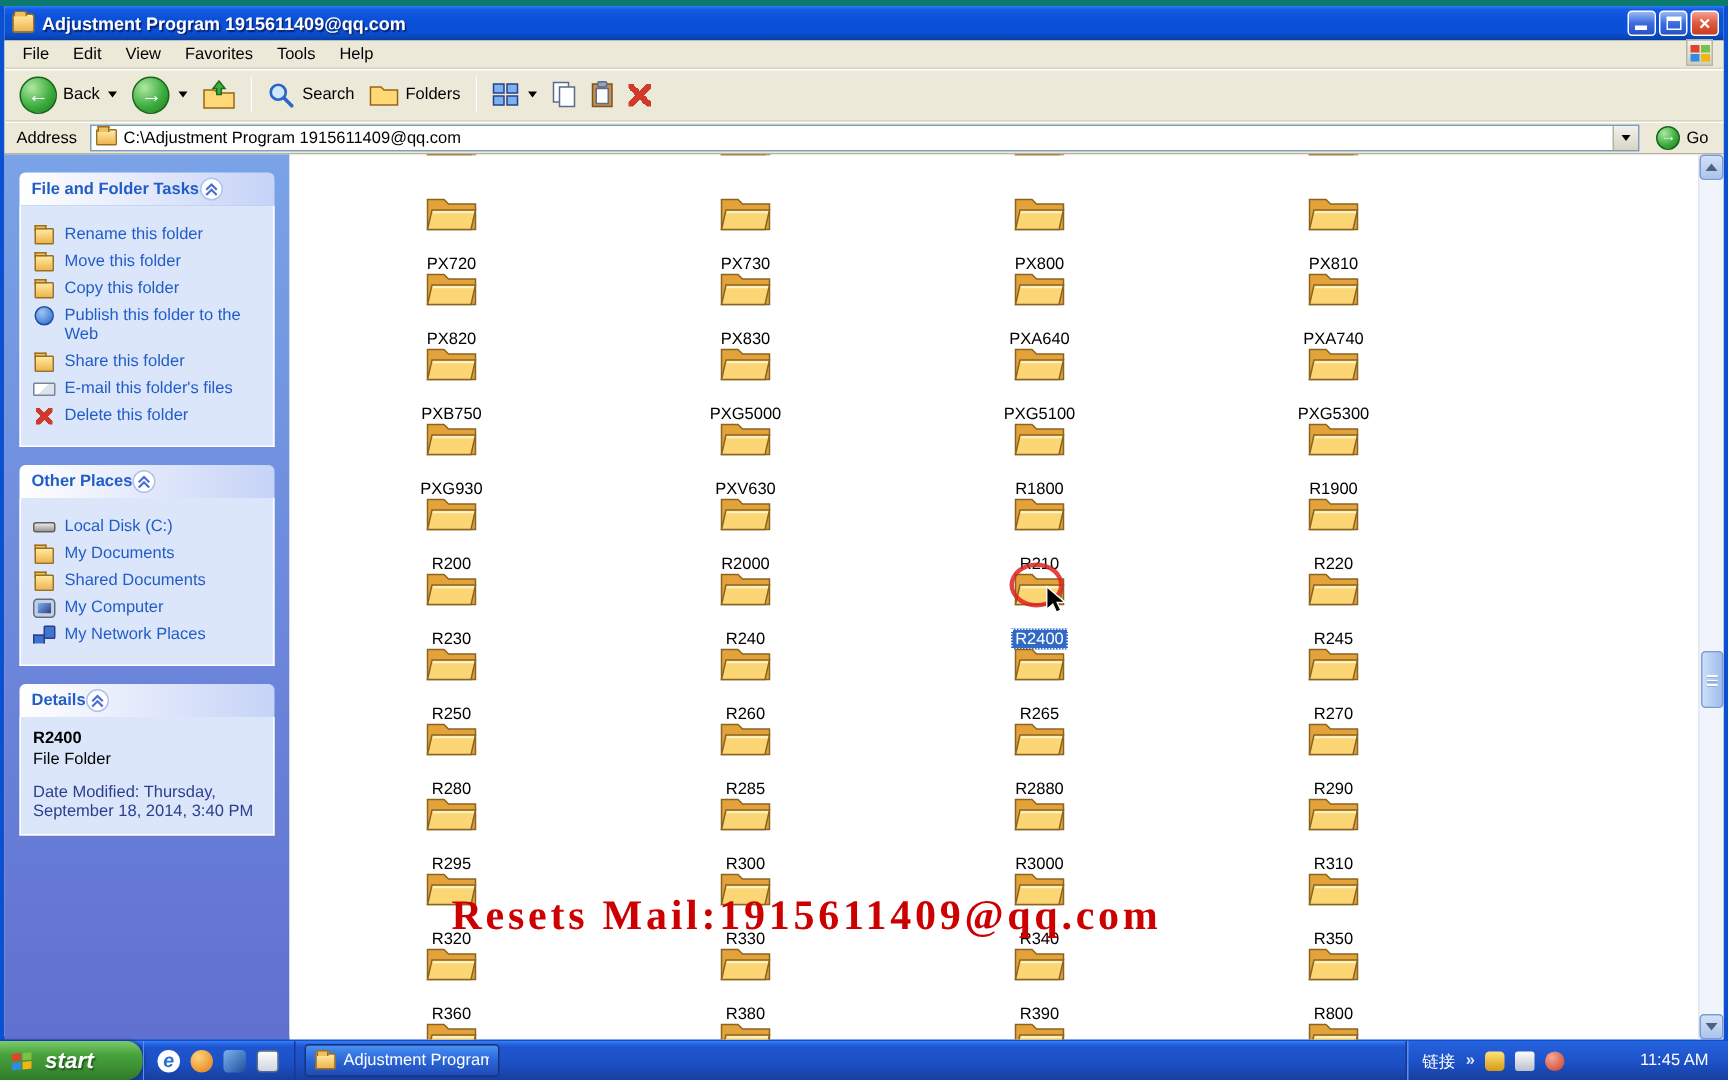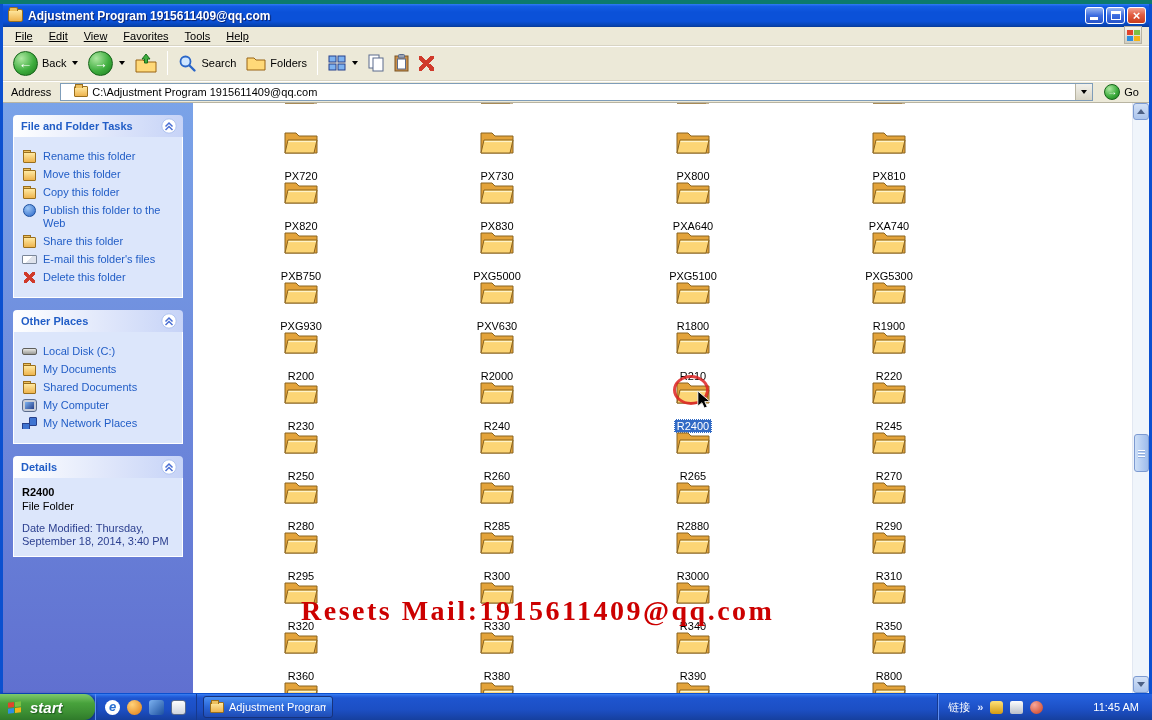--- a/index.html
+++ b/index.html
@@ -21,21 +21,21 @@
   .wbtn { width:19px; height:17px; border-radius:3px; border:1px solid #fff; position:relative;
           background:linear-gradient(180deg,#9ab6f1,#3c6ce0 50%,#2753c8); }
   .wbtn.close { background:linear-gradient(180deg,#f3a393,#e25d43 45%,#c93c1d); }
   .glyph-min { position:absolute; left:4px; bottom:3px; width:8px; height:3px; background:#fff; }
   .glyph-max { position:absolute; left:4px; top:3px; width:10px; height:9px; border:1px solid #fff; border-top:3px solid #fff; }
   .glyph-close { position:absolute; inset:0; color:#fff; font-weight:bold; font-size:13px; line-height:15px; text-align:center; }
 
   
   .menubar { height:19px; display:flex; align-items:center; padding-left:4px; background:#ece9d8;
              border-bottom:1px solid #d8d4c4; }
-  .menu-item { padding:2px 8px; color:#000;text-decoration:underline; }
+  .menu-item { padding:2px 8px; color:#000; }
   .winlogo { width:18px; height:18px; margin-right:2px; background:linear-gradient(180deg,#f4f3ee,#cfccc0);
              border:1px solid #b7b3a4; display:grid; grid-template-columns:6px 6px; grid-template-rows:5px 5px;
              gap:1px; place-content:center; }
   .winlogo span { display:block; }
   .winlogo span:nth-child(1){background:#e0442c;} .winlogo span:nth-child(2){background:#7bc143;}
   .winlogo span:nth-child(3){background:#2e8fe0;} .winlogo span:nth-child(4){background:#f3b516;}
 
   
   .toolbar { height:35px; display:flex; align-items:center; gap:2px; padding:0 6px; background:#ece9d8;
              border-bottom:1px solid #d8d4c4; box-shadow:inset 0 1px 0 #fff; }
@@ -50,41 +50,41 @@
   .tb-sep { width:1px; height:24px; background:#cdc9ba; border-right:1px solid #fff; margin:0 4px; }
   .x-icon { width:15px; height:15px;
             background:linear-gradient(45deg,transparent 40%,#d03a2b 40% 60%,transparent 60%),
                        linear-gradient(-45deg,transparent 40%,#d03a2b 40% 60%,transparent 60%); }
 
   
   .addressbar { height:22px; display:flex; align-items:center; gap:5px; padding:0 4px; background:#ece9d8;
                 border-bottom:1px solid #b8b4a2; box-shadow:inset 0 1px 0 #fff; }
   .addr-label { color:#000; padding:0 4px; }
   .addr-combo { flex:1; height:18px; background:#fff; border:1px solid #7f9db9; display:flex; align-items:center;
-                gap:4px; padding-left:13px; }
+                gap:4px; padding-left:3px; }
   .addr-value { flex:1; white-space:nowrap; overflow:hidden; }
   .addr-drop { width:17px; height:16px; background:linear-gradient(180deg,#f2f1ec,#d8d4c4);
                border-left:1px solid #b8b4a2; display:flex; align-items:center; justify-content:center; }
   .mini-folder { width:14px; height:11px; position:relative; background:linear-gradient(180deg,#ffe9a2,#eeb44e);
                  border:1px solid #9a6f1d; border-radius:1px; flex:0 0 14px; }
   .mini-folder::before { content:""; position:absolute; top:-3px; left:0; width:6px; height:3px;
                          background:#eec05e; border:1px solid #9a6f1d; border-bottom:0; }
   .go-wrap { display:flex; align-items:center; gap:4px; padding:0 6px; }
   .go-circle { width:16px; height:16px; border-radius:50%;
                background:radial-gradient(circle at 32% 28%, #aee8a2, #3fae3f 55%, #1c7a1c);
                border:1px solid #16641a; color:#fff; font-size:10px; font-weight:bold; line-height:14px; text-align:center; }
 
   
   .main { display:flex; height:590px; }
 
   
   .sidebar { width:190px; background:linear-gradient(180deg,#7aa3e8,#6070d0); padding:12px 10px; overflow:hidden; flex:0 0 190px; }
   .panel { margin-bottom:12px; }
   .panel-header { height:22px; border-radius:4px 4px 0 0; background:linear-gradient(90deg,#ffffff,#c6d3f7);
-                  display:flex; align-items:center; justify-content:space-between; padding:0 6px 0 8px; }
+                  display:flex; align-items:center; padding:0 6px 0 8px; }
   .panel-title { color:#215dc6; font-weight:bold; }
   .panel-body { background:#dce6fb; border:1px solid #fff; border-top:0; padding:8px 6px; color:#215dc6; }
   .task-item { display:flex; align-items:flex-start; gap:6px; margin:5px 2px; }
   .task-label { line-height:13px; }
   .task-icon { width:15px; height:13px; position:relative; flex:0 0 15px; }
   .task-icon::before { content:""; position:absolute; top:0; left:1px; width:6px; height:3px;
                        background:#eec05e; border:1px solid #9a6f1d; border-bottom:0; }
   .task-icon::after { content:""; position:absolute; inset:2px 1px 0 1px; background:linear-gradient(180deg,#ffe9a2,#eeb44e);
                       border:1px solid #9a6f1d; border-radius:1px; }
   .task-icon[data-icon="publish-web-icon"]::before { display:none; }

